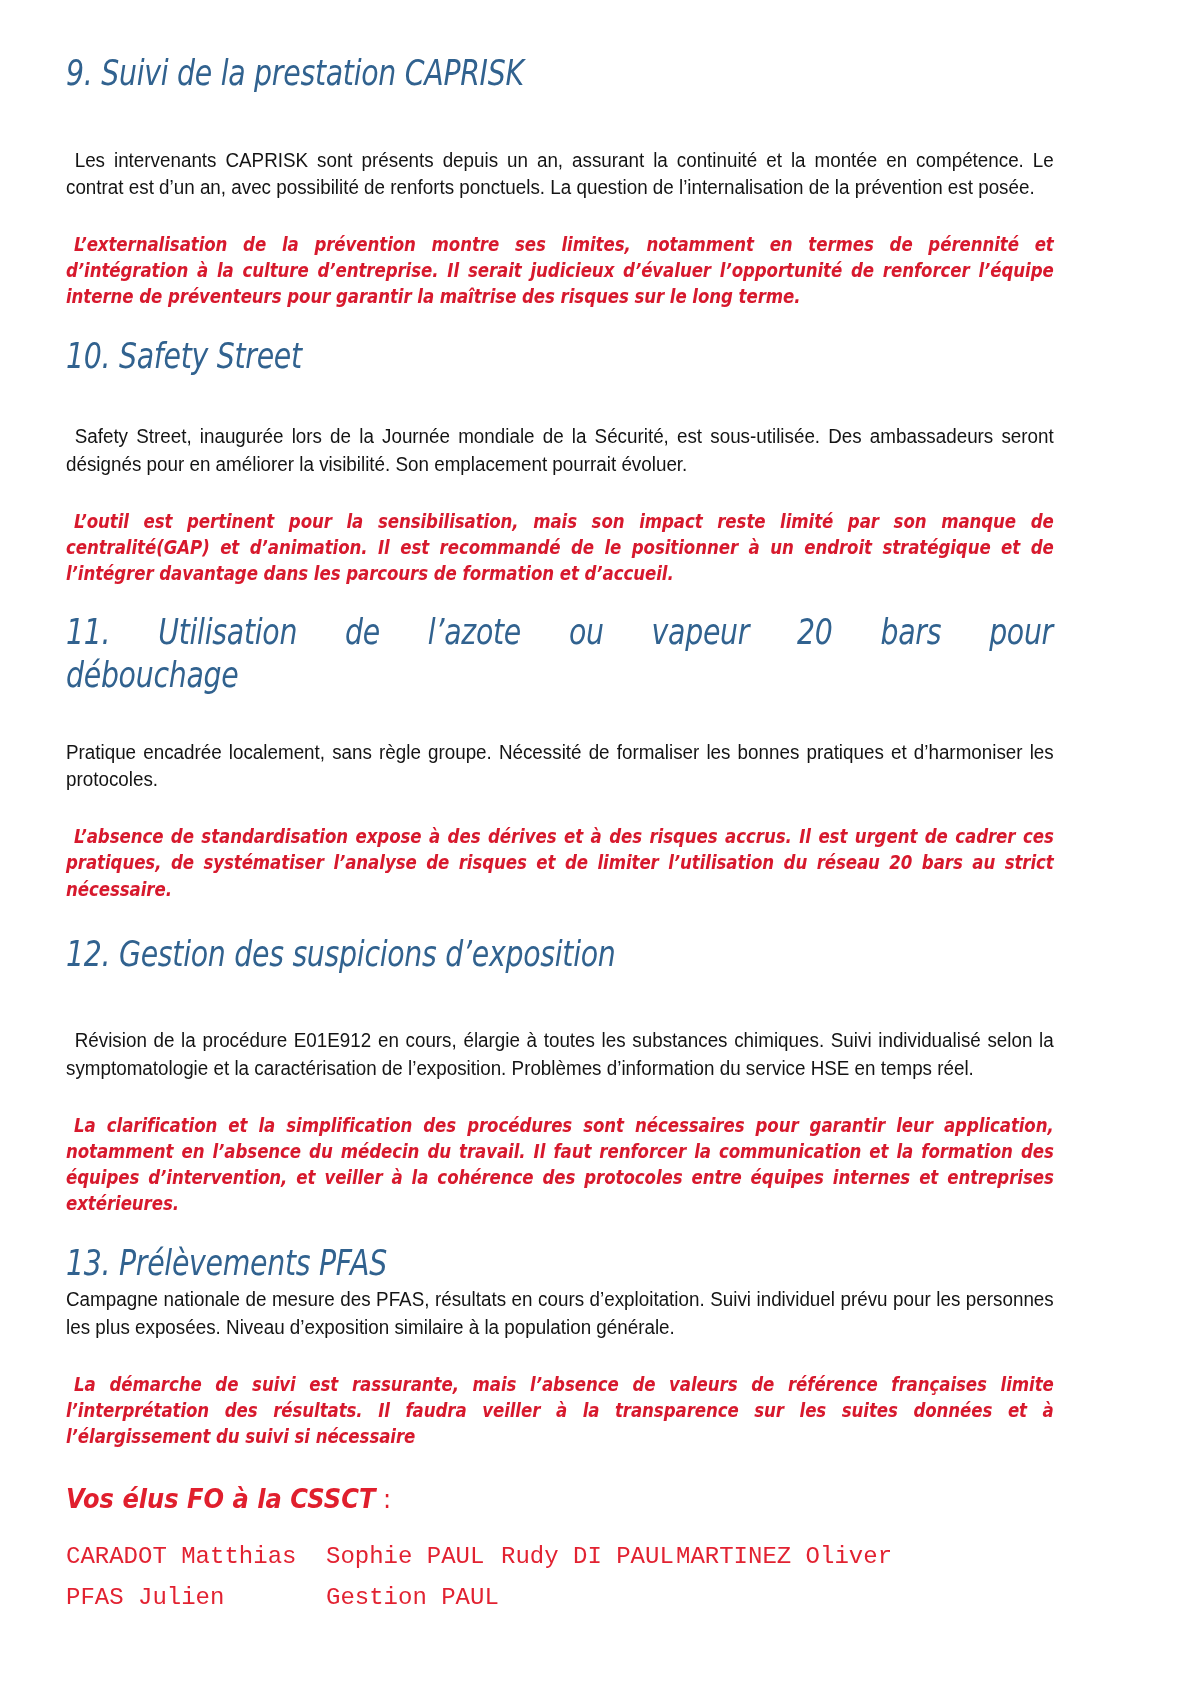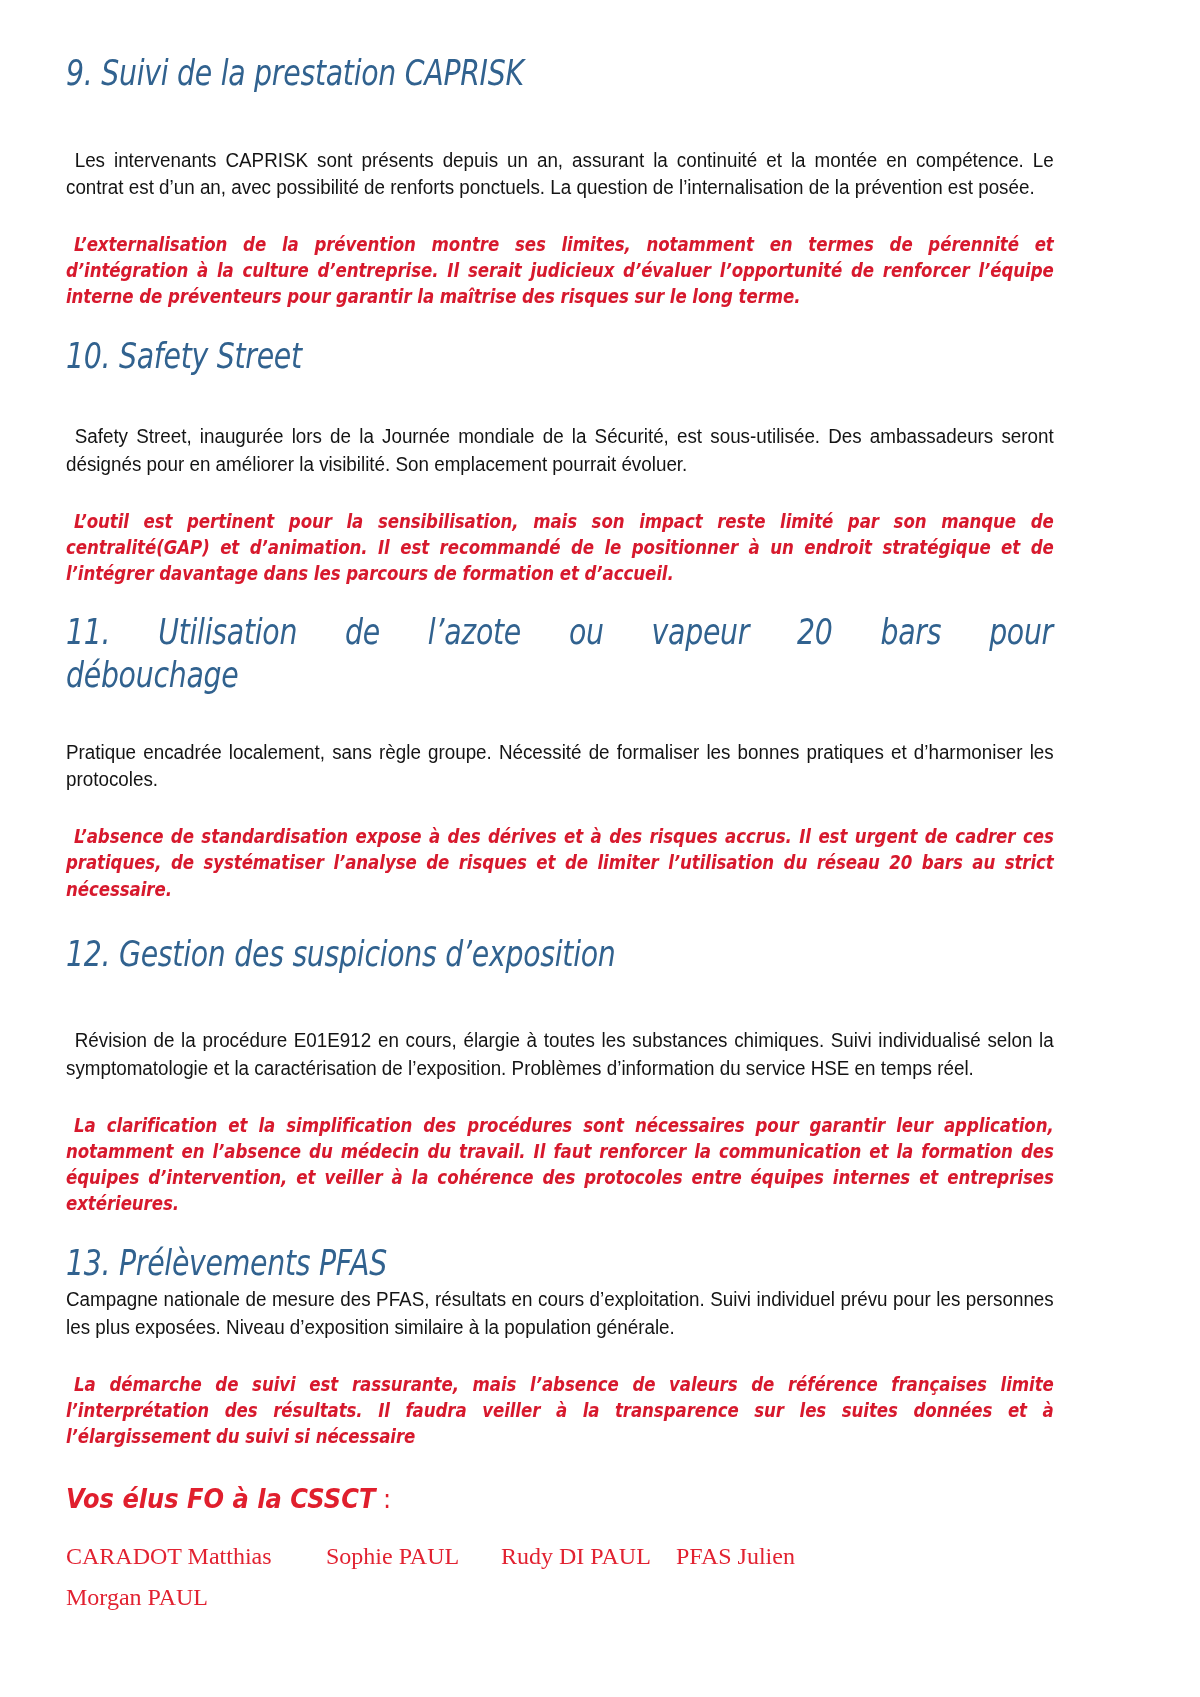--- a/index.html
+++ b/index.html
@@ -112,21 +112,21 @@
   .signature .sig-colon {
     font-style: normal;
     font-weight: normal;
   }
 
   
   .names-grid {
     display: grid;
     grid-template-columns: 260px 175px 175px 300px;
     row-gap: 9px;
-    font-family: Liberation Serif, serif;
+    font-family: Liberation Mono, monospace;
     font-size: 24px;
     line-height: 1.32;
     color: #e22231;
   }
   .names-grid .name-cell {
     white-space: nowrap;
   }
 </style>
 </head>
 <body>
@@ -178,19 +178,20 @@
       <span class="sig-label">Vos élus FO à la CSSCT</span><span class="sig-colon"> :</span>
     </div>
 
     <div class="sp-sign-names"></div>
 
     <div class="names-grid">
       <div class="name-cell">CARADOT Matthias</div>
       <div class="name-cell">Sophie PAUL</div>
       <div class="name-cell">Rudy DI PAUL</div>
 
+      <div class="name-cell">MARTINEZ Oliver</div>
       <div class="name-cell">PFAS Julien</div>
-      <div class="name-cell">Morgan PAUL</div>
+      <div class="name-cell">Gestion PAUL</div>
       <div class="name-cell"></div>
     </div>
 
   </div>
 </div>
 
 </body></html>

